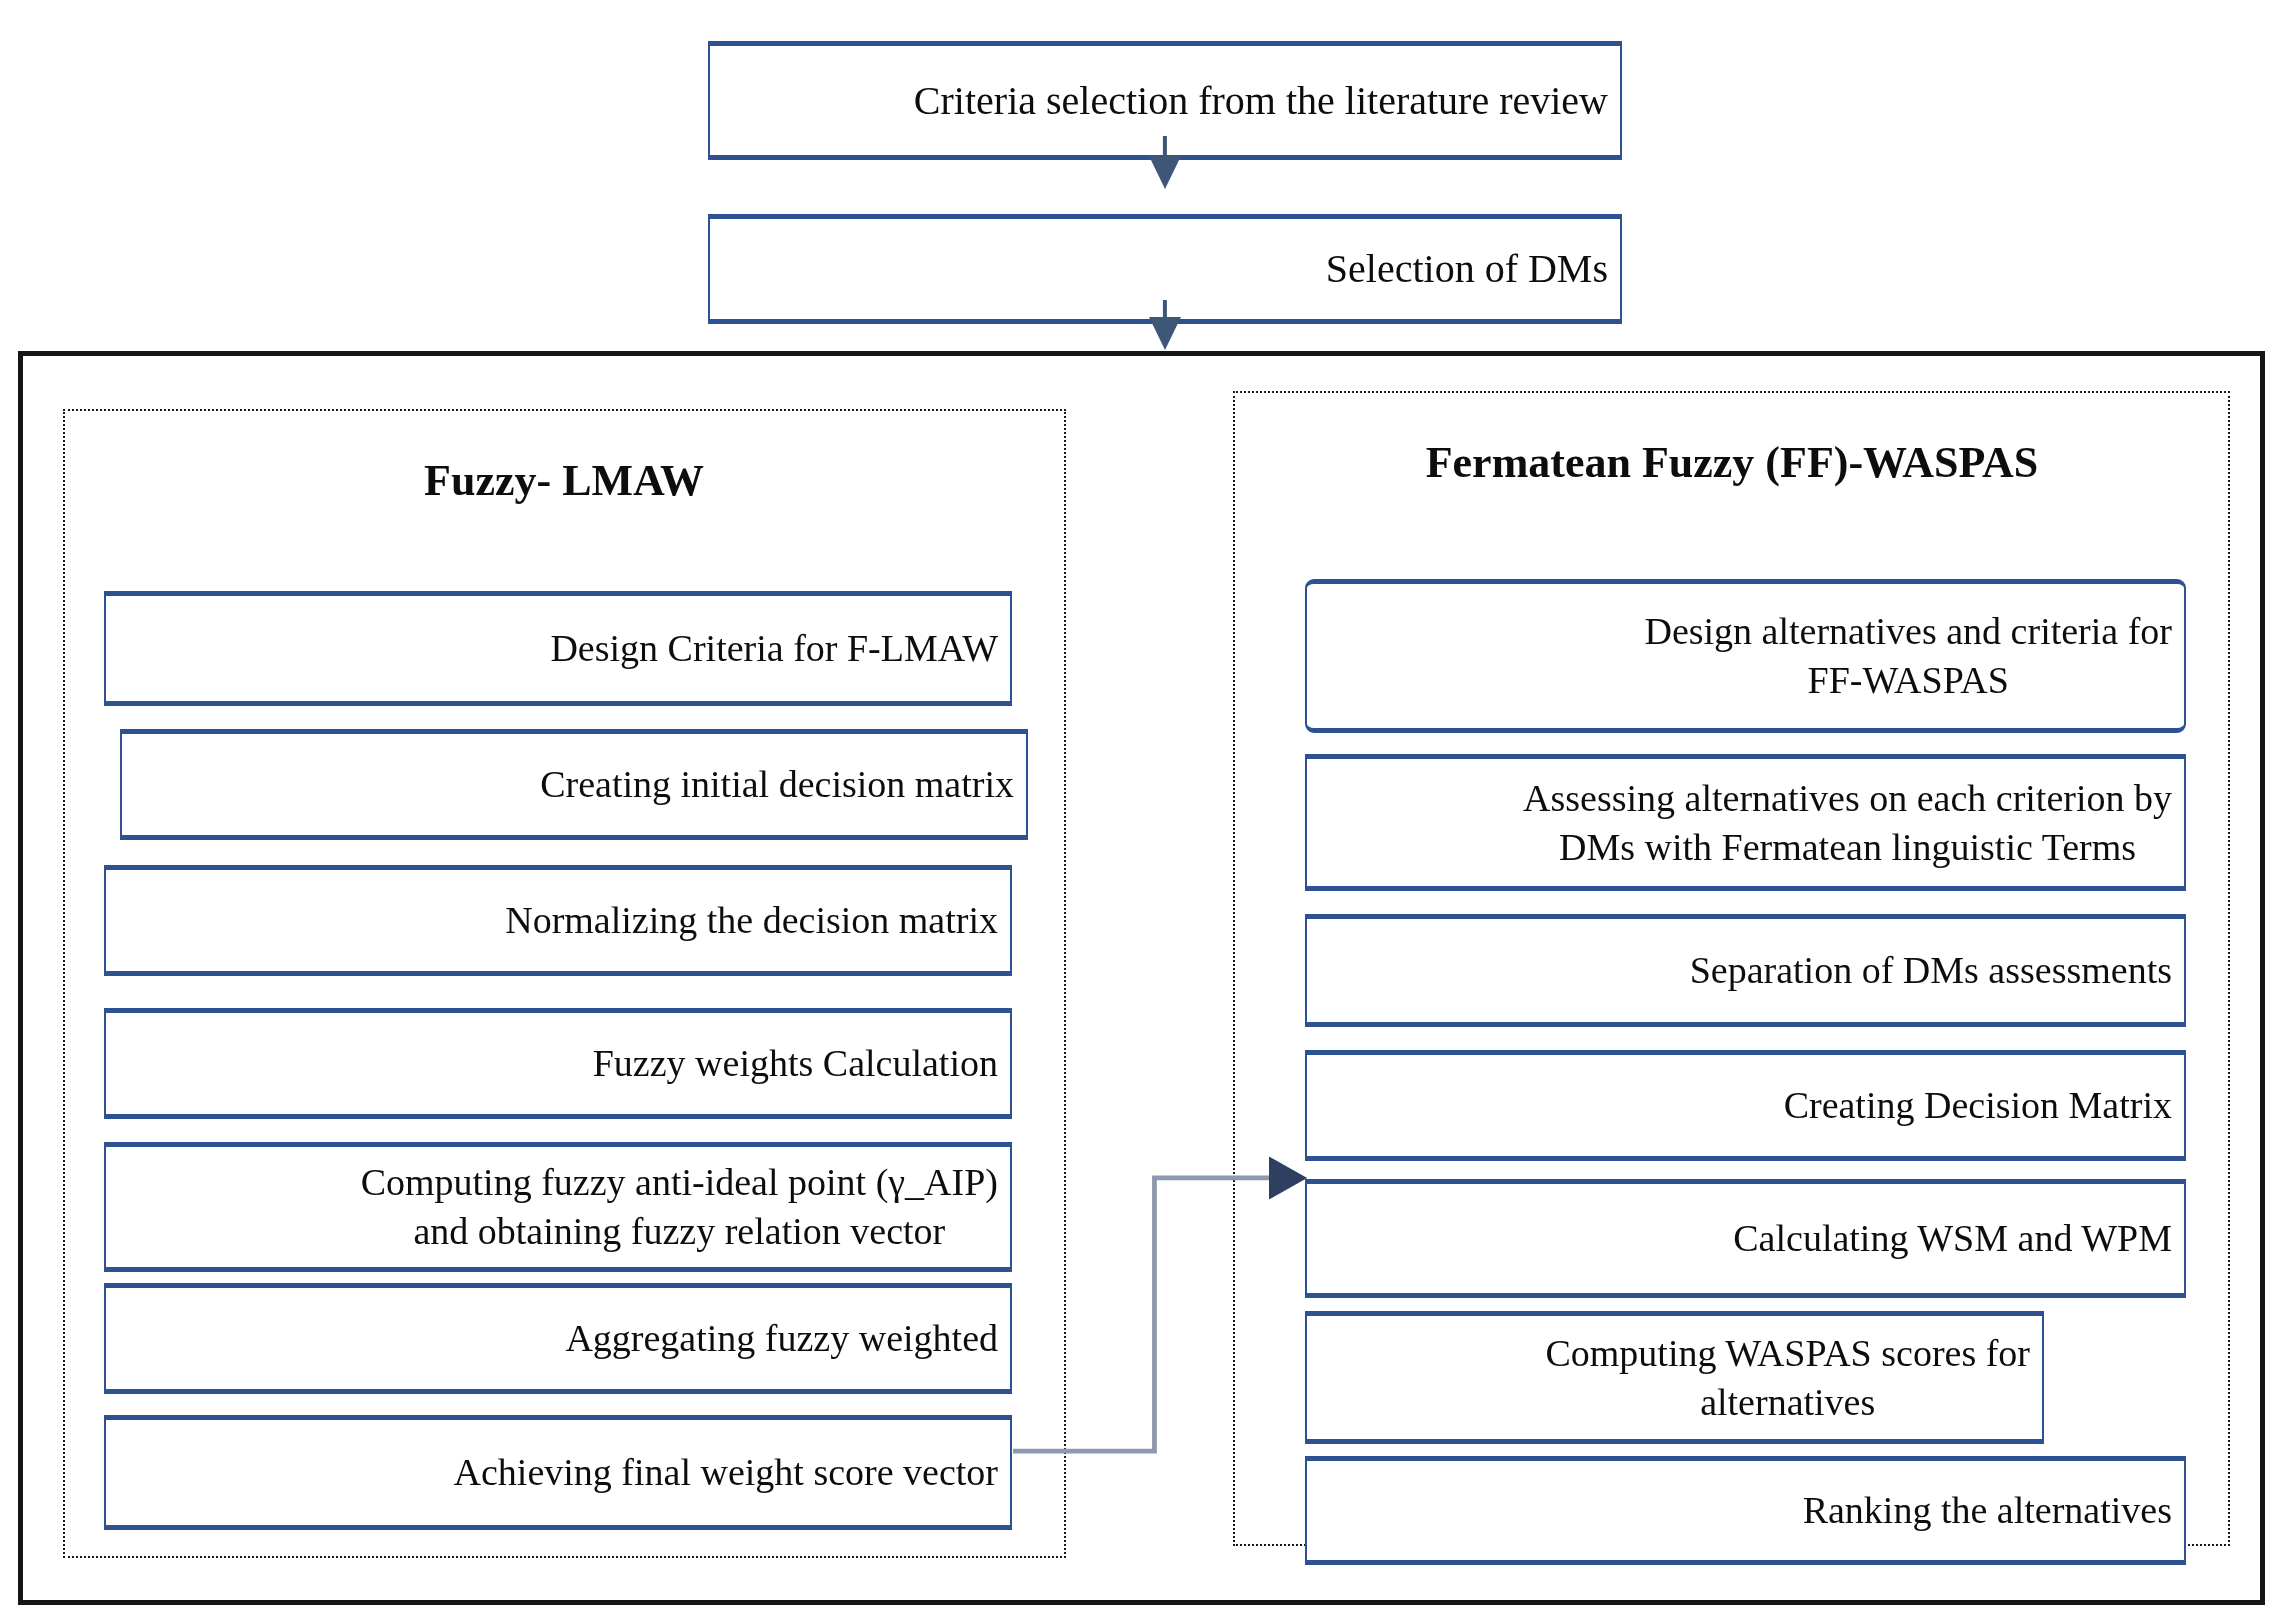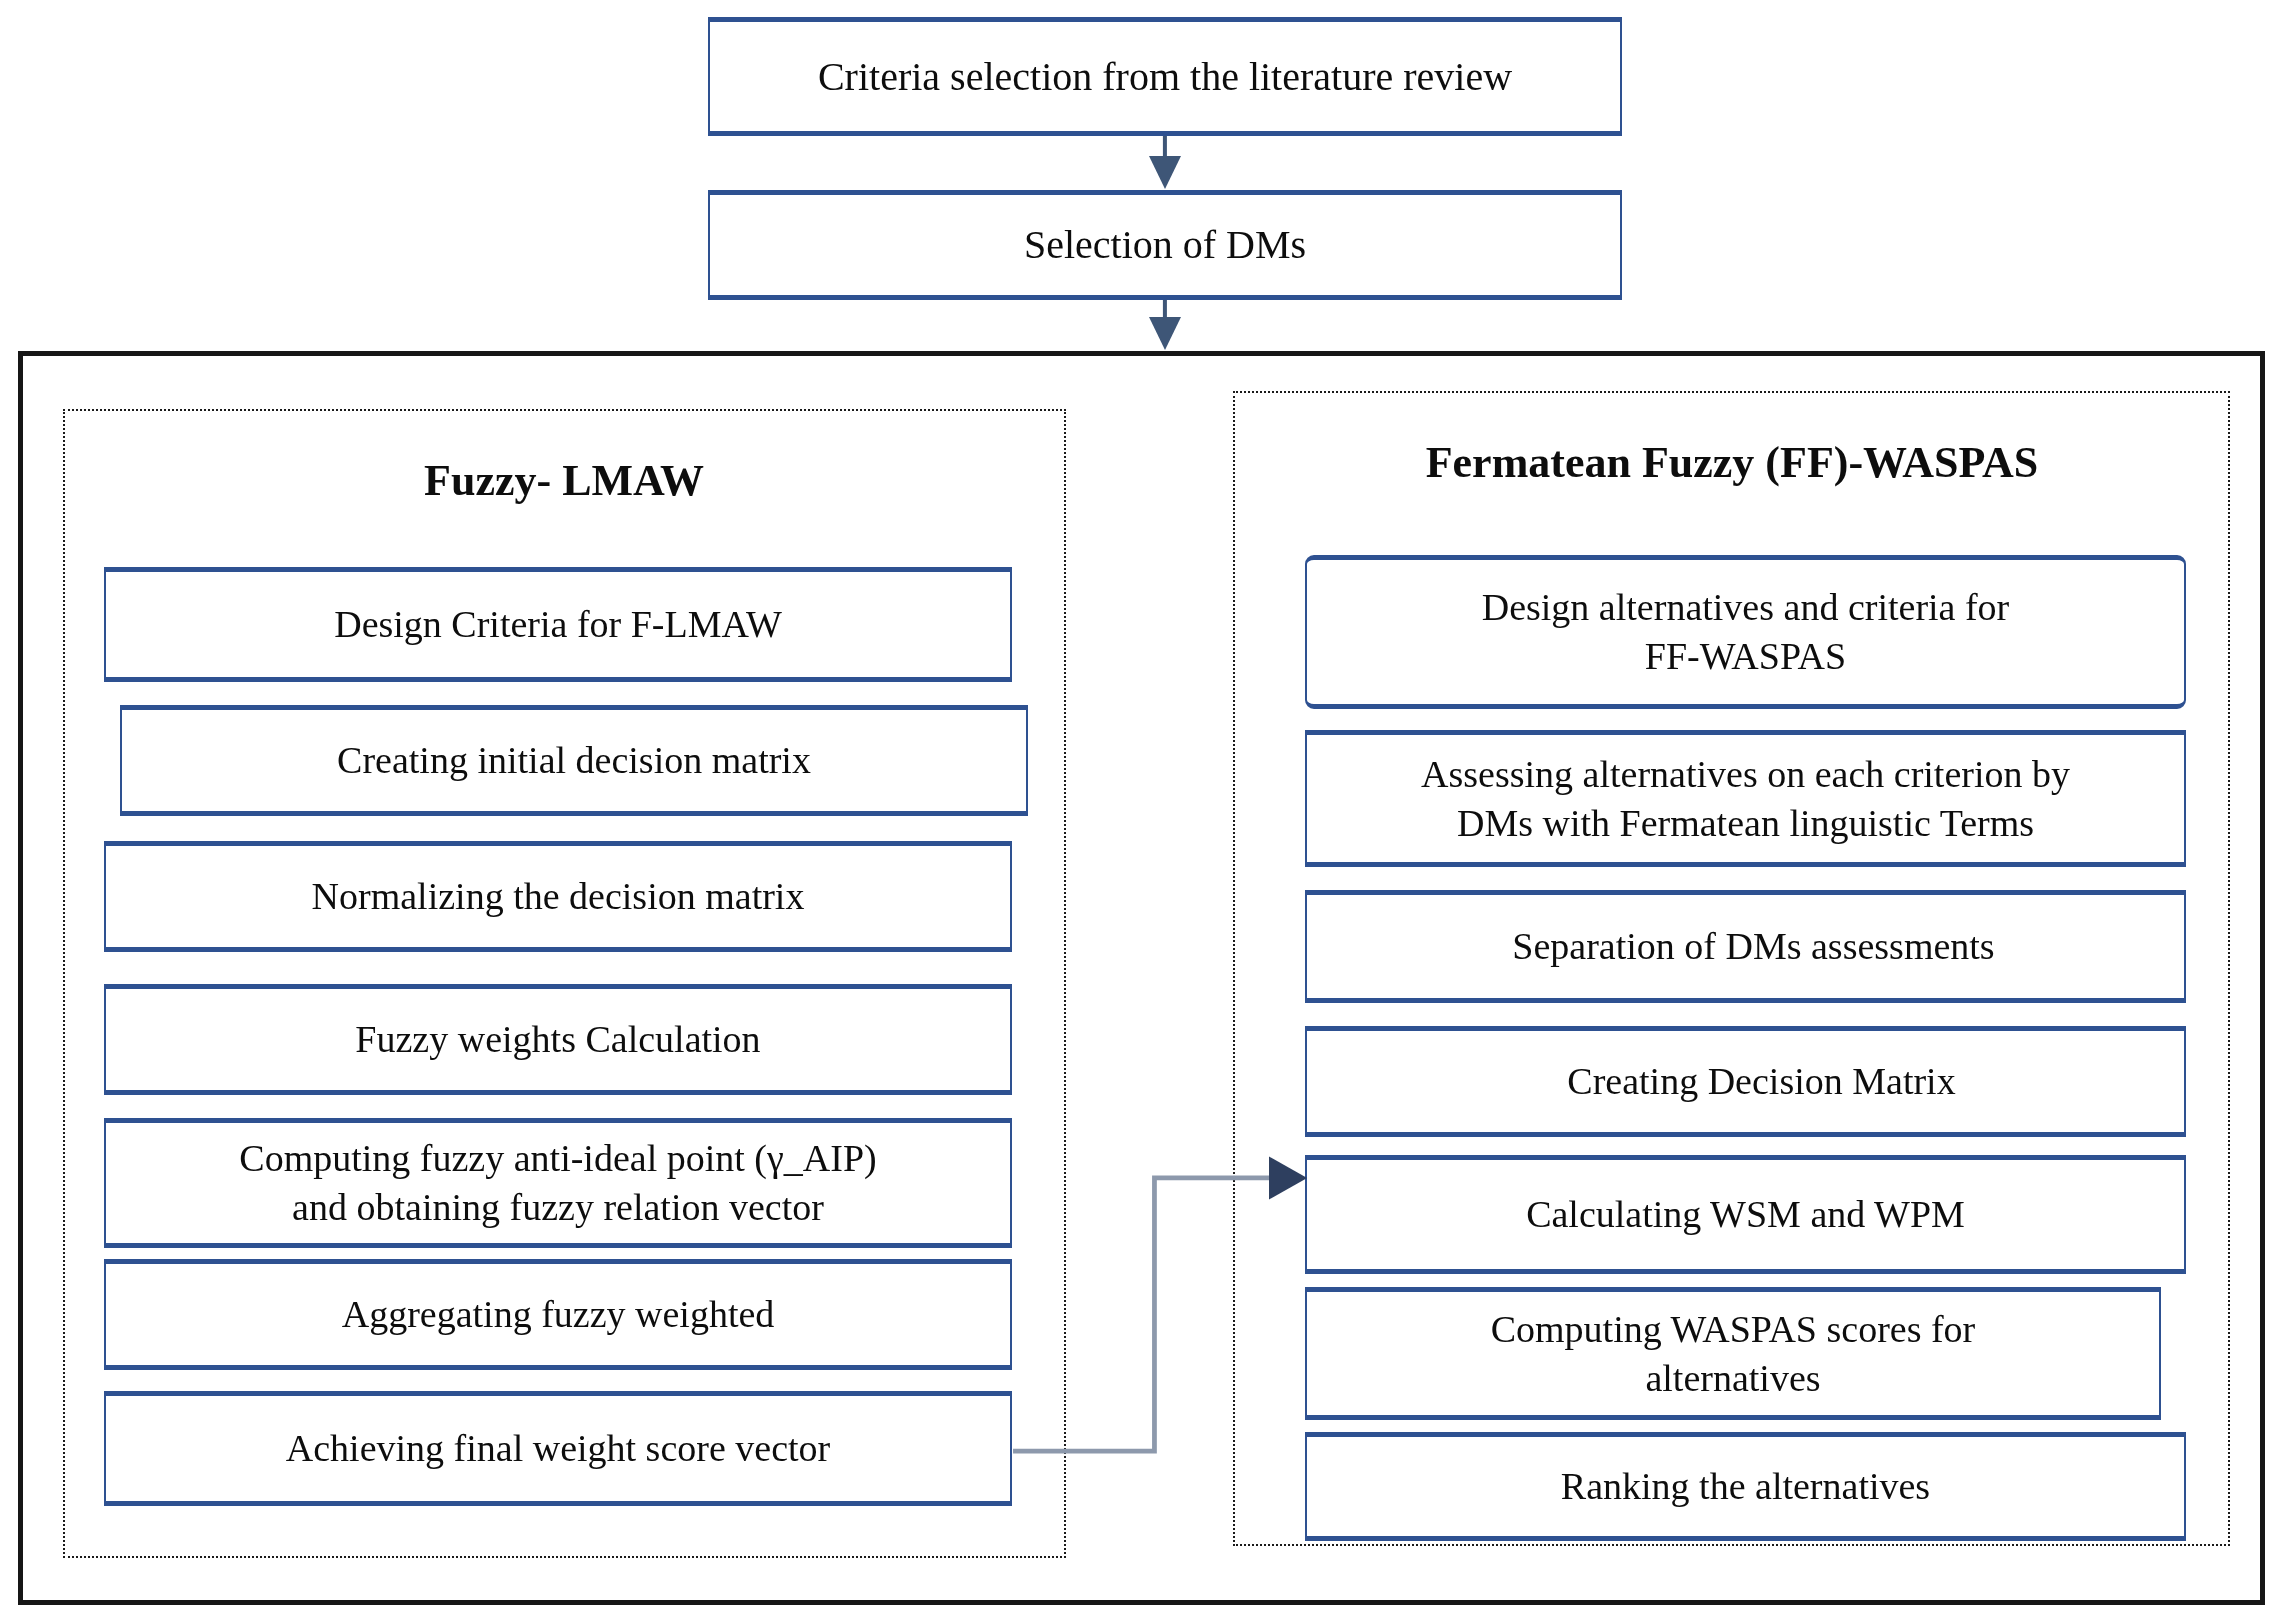--- a/index.html
+++ b/index.html
@@ -16,27 +16,28 @@
   
   .pbox {
     position: absolute;
     background: #ffffff;
     border: 2.4px solid #2e5191;
     border-top-width: 5.4px;
     border-bottom-width: 5.4px;
     box-shadow: inset 0 1.8px 0 rgba(255,255,255,0.45), inset 0 -1.8px 0 rgba(255,255,255,0.45);
     display: flex;
     align-items: center;
-    justify-content: center;
+    justify-content: flex-end;
     text-align: center;
     font-size: 38px;
     line-height: 1.28;
     white-space: pre-line;
     box-sizing: border-box;
     padding: 4.8px 12px;
+    margin-top: 24px;
   }
 
   .topbox { font-size: 40px; }
 
   
   .dotted-panel {
     position: absolute;
     border: 2.4px dotted #1a1a1a;
     background: transparent;
     box-sizing: border-box;
@@ -143,21 +144,21 @@
   </div>
   <div class="pbox" style="left:1305px; top:890px; width:881px; height:113px;padding-left:28px;">
     <span>Separation of DMs assessments</span>
   </div>
   <div class="pbox" style="left:1305px; top:1026px; width:881px; height:111px;padding-left:44px;">
     <span>Creating Decision Matrix</span>
   </div>
   <div class="pbox" style="left:1305px; top:1155px; width:881px; height:119px;">
     <span>Calculating WSM and WPM</span>
   </div>
-  <div class="pbox" style="left:1305px; top:1287px; width:856px; height:133px;">
+  <div class="pbox" style="left:1305px; top:1287px; width:739px; height:133px;">
     <span>Computing WASPAS scores for
 alternatives</span>
   </div>
   <div class="pbox" style="left:1305px; top:1432px; width:881px; height:109px;">
     <span>Ranking the alternatives</span>
   </div>
 
   <svg class="connector-svg" style="left:985px; top:1135px;" width="358" height="358" viewBox="1650 1900 600 600" xmlns="http://www.w3.org/2000/svg">
     <polyline points="1697,2430 1934,2430 1934,1972 2126,1972" fill="none" stroke="#8d99ac" stroke-width="8"></polyline>
     <polygon points="2126,1936 2126,2008 2190,1972" fill="#2e3f5f"></polygon>

